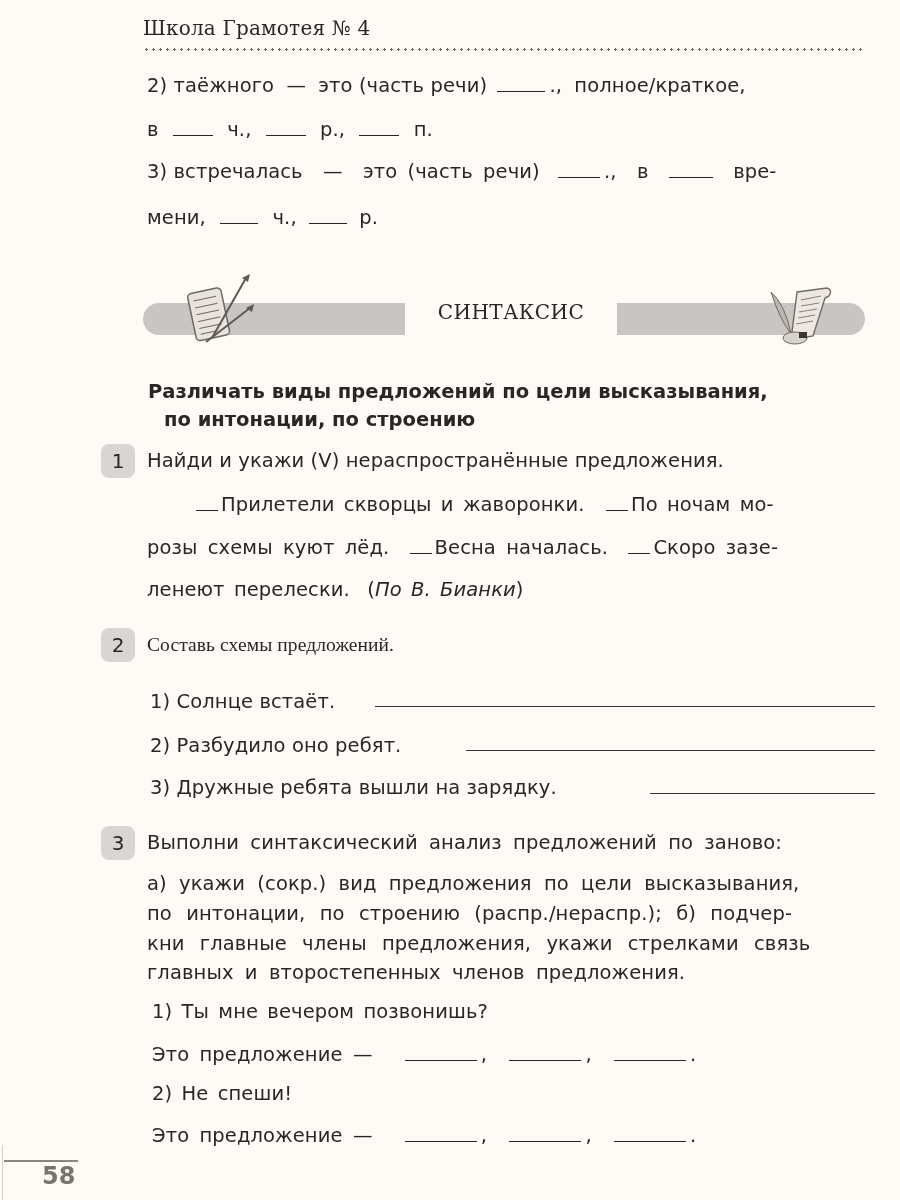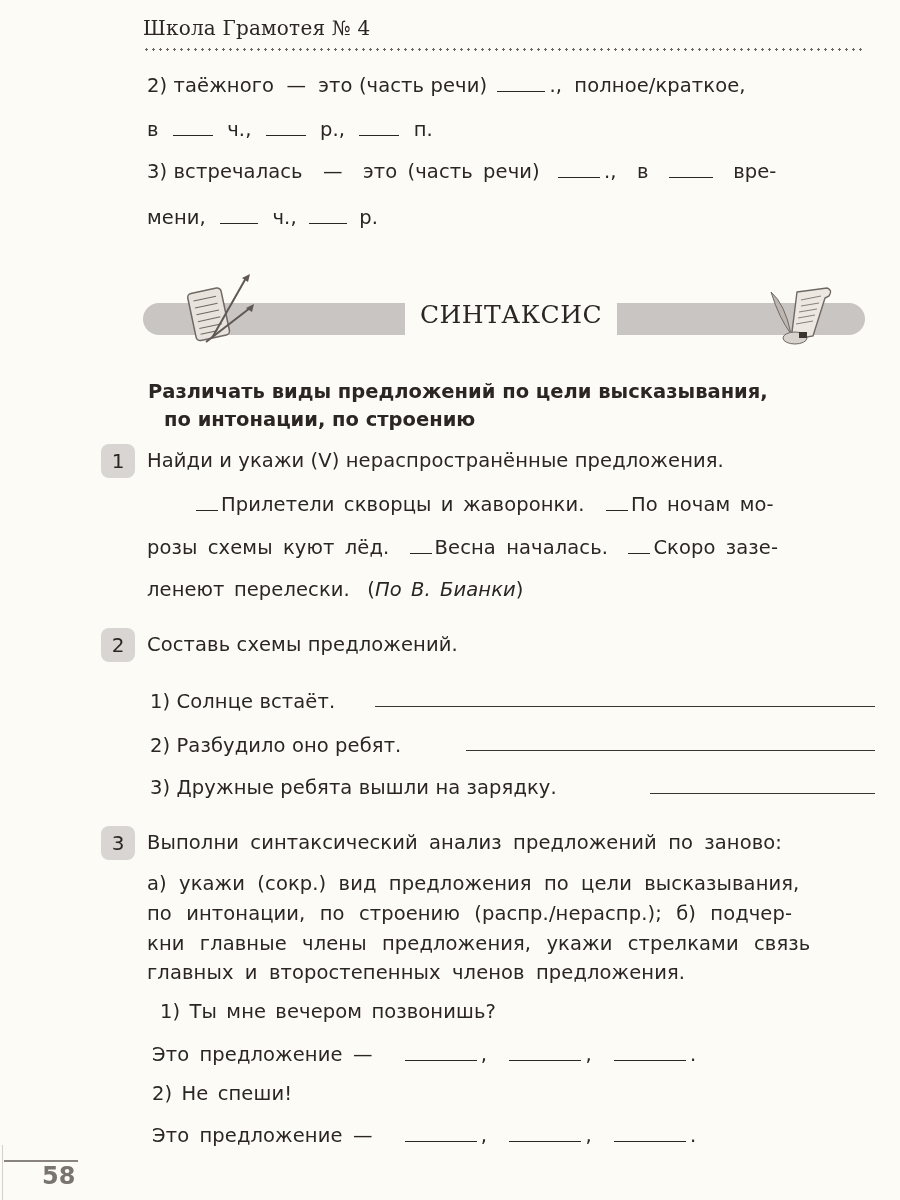--- a/index.html
+++ b/index.html
@@ -23,21 +23,21 @@
   .check { display:inline-block; width:22px; border-bottom:1.5px solid #2b2624; height:1px; margin-right:3px; vertical-align:baseline; }
   .fill-line { position:absolute; height:0; border-bottom:1.5px solid #3a3432; }
 
   .band {
     top:303px; height:32px; background:#c9c5c2; border-radius:0 0 0 0;
   }
   .band-left { left:143px; width:262px; border-radius:16px 0 0 16px; }
   .band-right { left:617px; width:248px; border-radius:0 16px 16px 0; }
   .section-title {
     left:405px; width:212px; top:300px; text-align:center;
-    font-family:"DejaVu Serif", serif; font-size:25px; color:#2b2624;
+    font-family:"DejaVu Serif", serif; font-size:20px; color:#2b2624;
     letter-spacing:0.5px;
   }
   .icon-img { top:272px; }
 
   .goal { left:148px; font-size:19.5px; font-weight:bold; line-height:28px; }
   .badge {
     width:34px; height:34px; border-radius:8px; background:#d9d5d2;
     display:flex; align-items:center; justify-content:center;
     font-size:20px; color:#2b2624;
   }
@@ -143,40 +143,40 @@
   <span>розы схемы куют лёд.</span>
   <span class="check" style="margin-left:10px;"></span><span>Весна началась.</span>
   <span class="check" style="margin-left:10px;"></span><span>Скоро зазе-</span>
 </div>
 <div class="abs line" style="left:147px; top:578px; word-spacing:3px;">
   <span>ленеют перелески.</span>
   <span style="margin-left:8px;">(</span><span class="italic">По В. Бианки</span><span>)</span>
 </div>
 
 <div class="abs badge" style="left:101px; top:628px;">2</div>
-<div class="abs line" style="left:147px; top:633px;">Составь схемы предложений.</div>
+<div class="abs line" style="left:147px; top:633px;font-family:Liberation Serif, serif;">Составь схемы предложений.</div>
 
 <div class="abs line" style="left:150px; top:690px;">1) Солнце встаёт.</div>
 <div class="fill-line" style="left:375px; width:500px; top:706px;"></div>
 
 <div class="abs line" style="left:150px; top:734px;text-align:center;">2) Разбудило оно ребят.</div>
 <div class="fill-line" style="left:466px; width:409px; top:750px;"></div>
 
 <div class="abs line" style="left:150px; top:776px;">3) Дружные ребята вышли на зарядку.</div>
 <div class="fill-line" style="left:650px; width:225px; top:793px;"></div>
 
 <div class="abs badge" style="left:101px; top:826px;">3</div>
 <div class="abs line" style="left:147px; top:831px; word-spacing:5px;">Выполни синтаксический анализ предложений по заново:</div>
 
 <div class="abs line" style="left:147px; top:872px; word-spacing:6px;">а) укажи (сокр.) вид предложения по цели высказывания,</div>
 <div class="abs line" style="left:147px; top:902px; word-spacing:8px;">по интонации, по строению (распр./нераспр.); б) подчер-</div>
 <div class="abs line" style="left:147px; top:932px; word-spacing:9px;">кни главные члены предложения, укажи стрелками связь</div>
 <div class="abs line" style="left:147px; top:961px; word-spacing:5px;">главных и второстепенных членов предложения.</div>
 
-<div class="abs line" style="left:152px; top:1000px; word-spacing:3px;margin-left:8px;">1) Ты мне вечером позвонишь?</div>
+<div class="abs line" style="left:152px; top:1000px; word-spacing:3px;">1) Ты мне вечером позвонишь?</div>
 <div class="abs line" style="left:152px; top:1043px; word-spacing:4px;">
   <span>Это предложение —</span>
   <span class="blank" style="width:72px; margin-left:22px;"></span><span>,</span>
   <span class="blank" style="width:72px; margin-left:12px;"></span><span>,</span>
   <span class="blank" style="width:72px; margin-left:12px;"></span><span>.</span>
 </div>
 
 <div class="abs line" style="left:152px; top:1082px; word-spacing:3px;">2) Не спеши!</div>
 <div class="abs line" style="left:152px; top:1124px; word-spacing:4px;">
   <span>Это предложение —</span>

